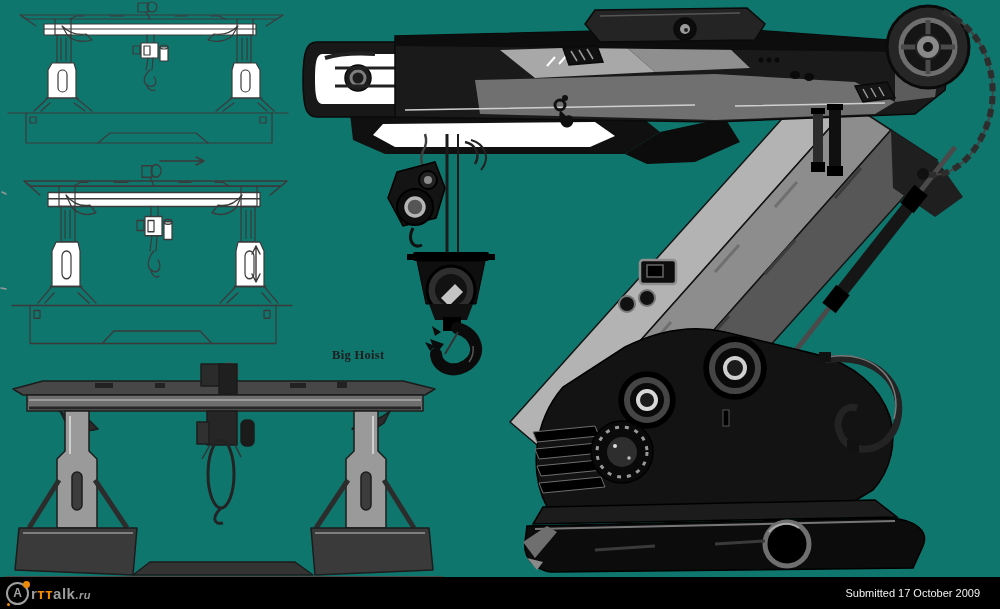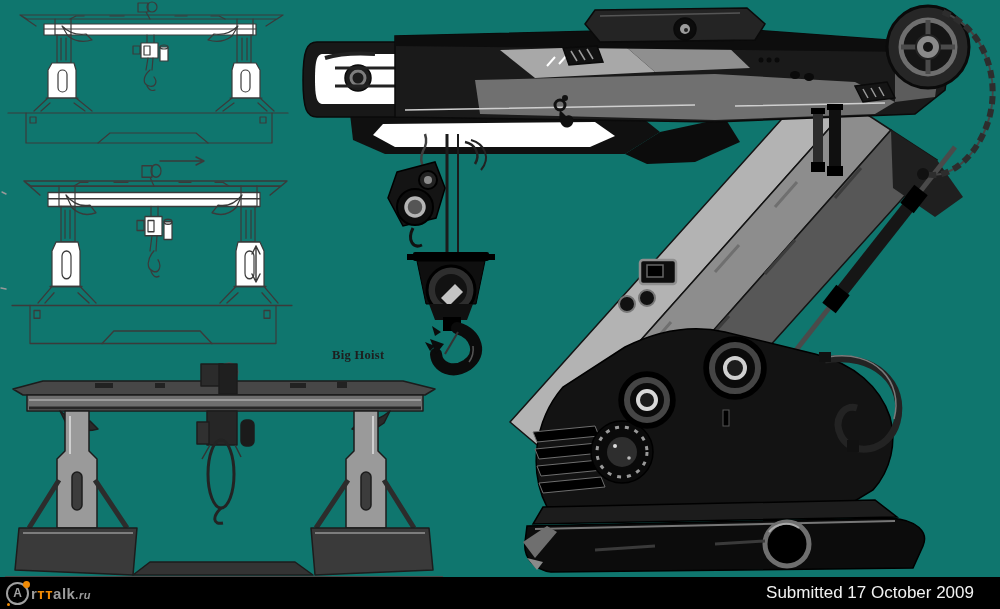--- a/index.html
+++ b/index.html
@@ -21,21 +21,21 @@
   .logo-circle{
     position:relative;width:19px;height:19px;border:2.5px solid #a0a0a0;border-radius:50%;
     display:flex;align-items:center;justify-content:center;
     color:#a0a0a0;font-weight:bold;font-size:12px;margin-right:2px;
   }
   .logo-dot-big{position:absolute;top:-3px;right:-3px;width:7px;height:7px;border-radius:50%;background:#ef8a05;}
   .logo-dot-small{position:absolute;bottom:-3px;left:-1px;width:3px;height:3px;border-radius:50%;background:#ef8a05;}
   .logo-text{font-weight:bold;font-size:15px;letter-spacing:.5px;color:#9c9c9c;}
   .logo-text .accent{color:#ef8a05;}
   .logo-text .tld{font-size:11px;font-style:italic;}
-  .submitted{color:#f2f2f2;font-size:17px;margin-right:26px;}
+  .submitted{color:#f2f2f2;font-size:11px;margin-right:20px;}
 </style>
 </head>
 <body>
 
 <div class="stage">
 
   <svg style="left:0;top:0" width="296" height="148" viewBox="0 0 296 148">
     <g id="gantry-fig" stroke="#3a3a3a" fill="none" stroke-width="1.2" stroke-linejoin="round" stroke-linecap="round">
 
       <path d="M20,15 L283,15 M27,19 L277,19 M20,15 L27,19 M283,15 L277,19 M20,15 L36,26 M283,15 L266,26"></path>

